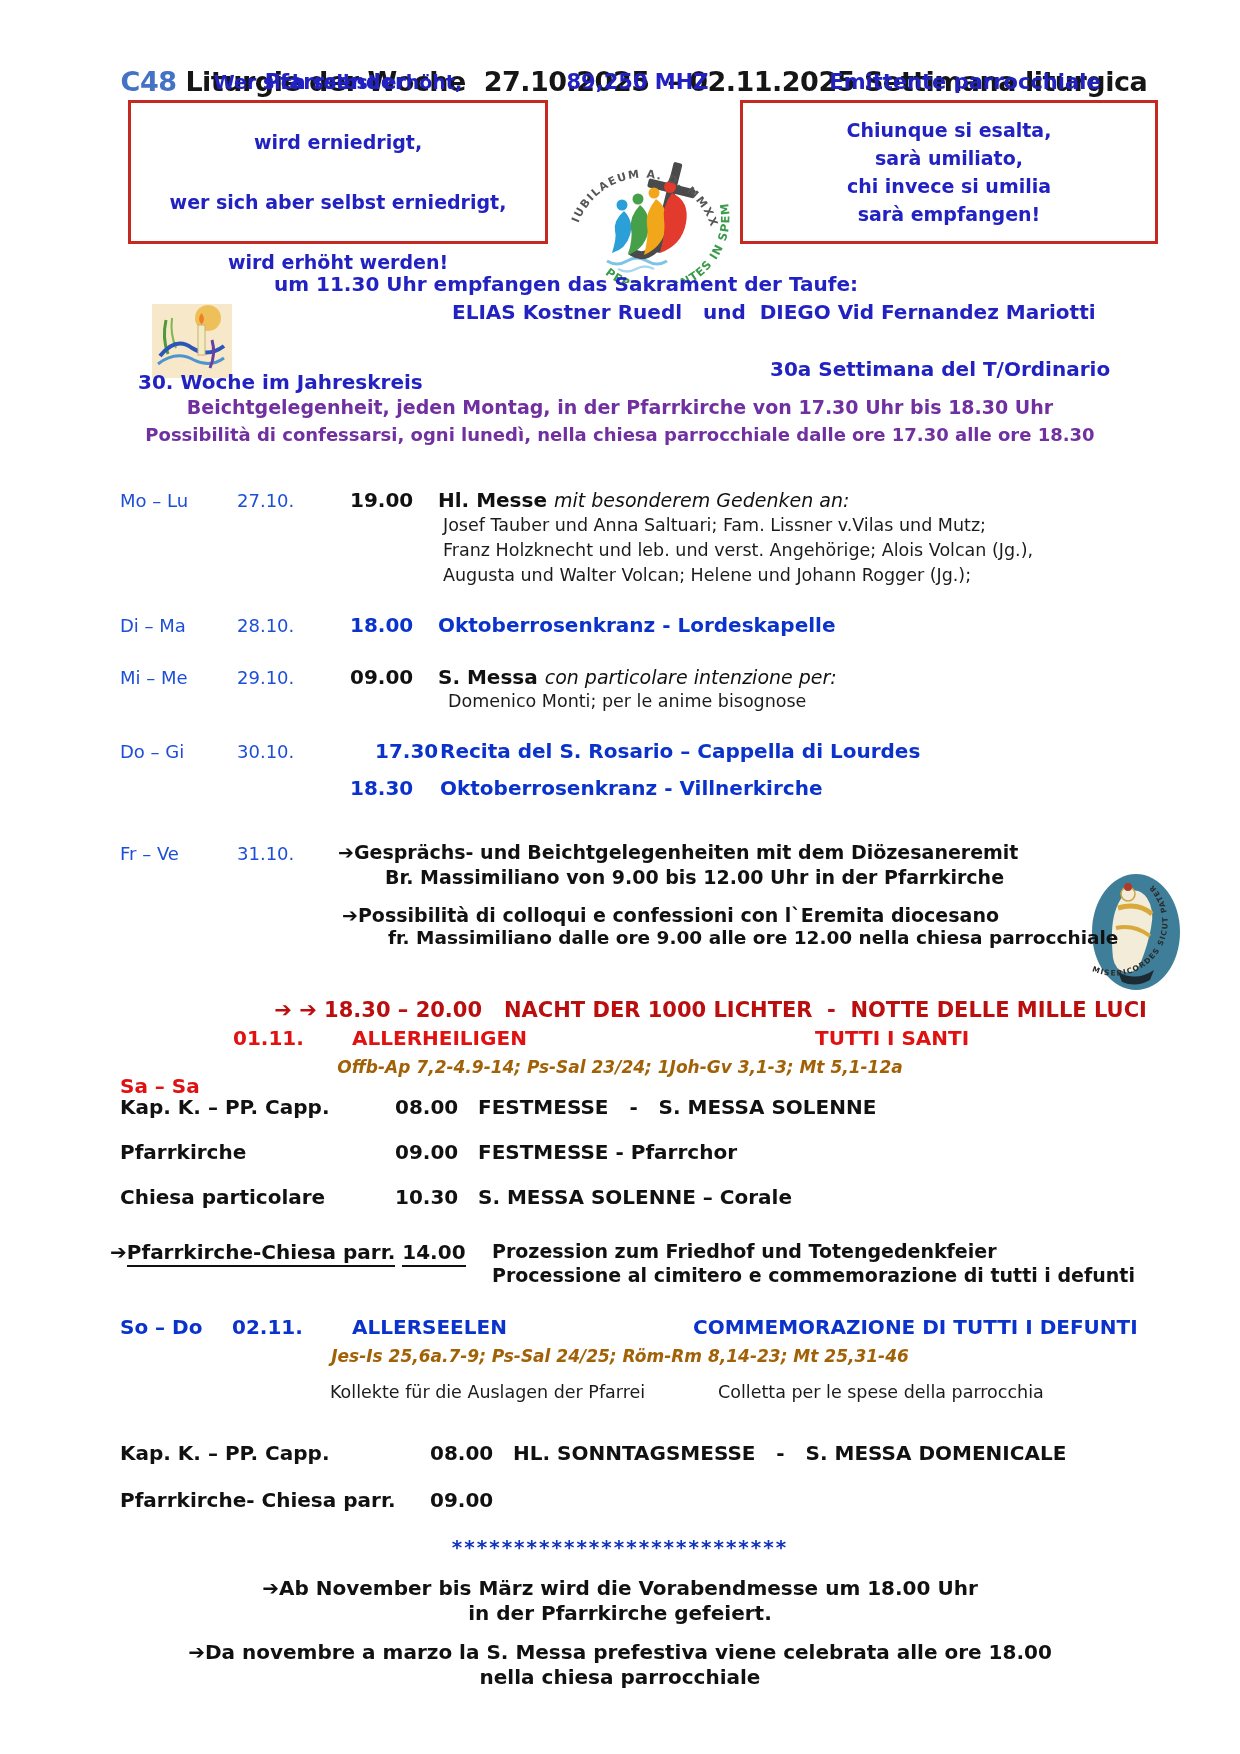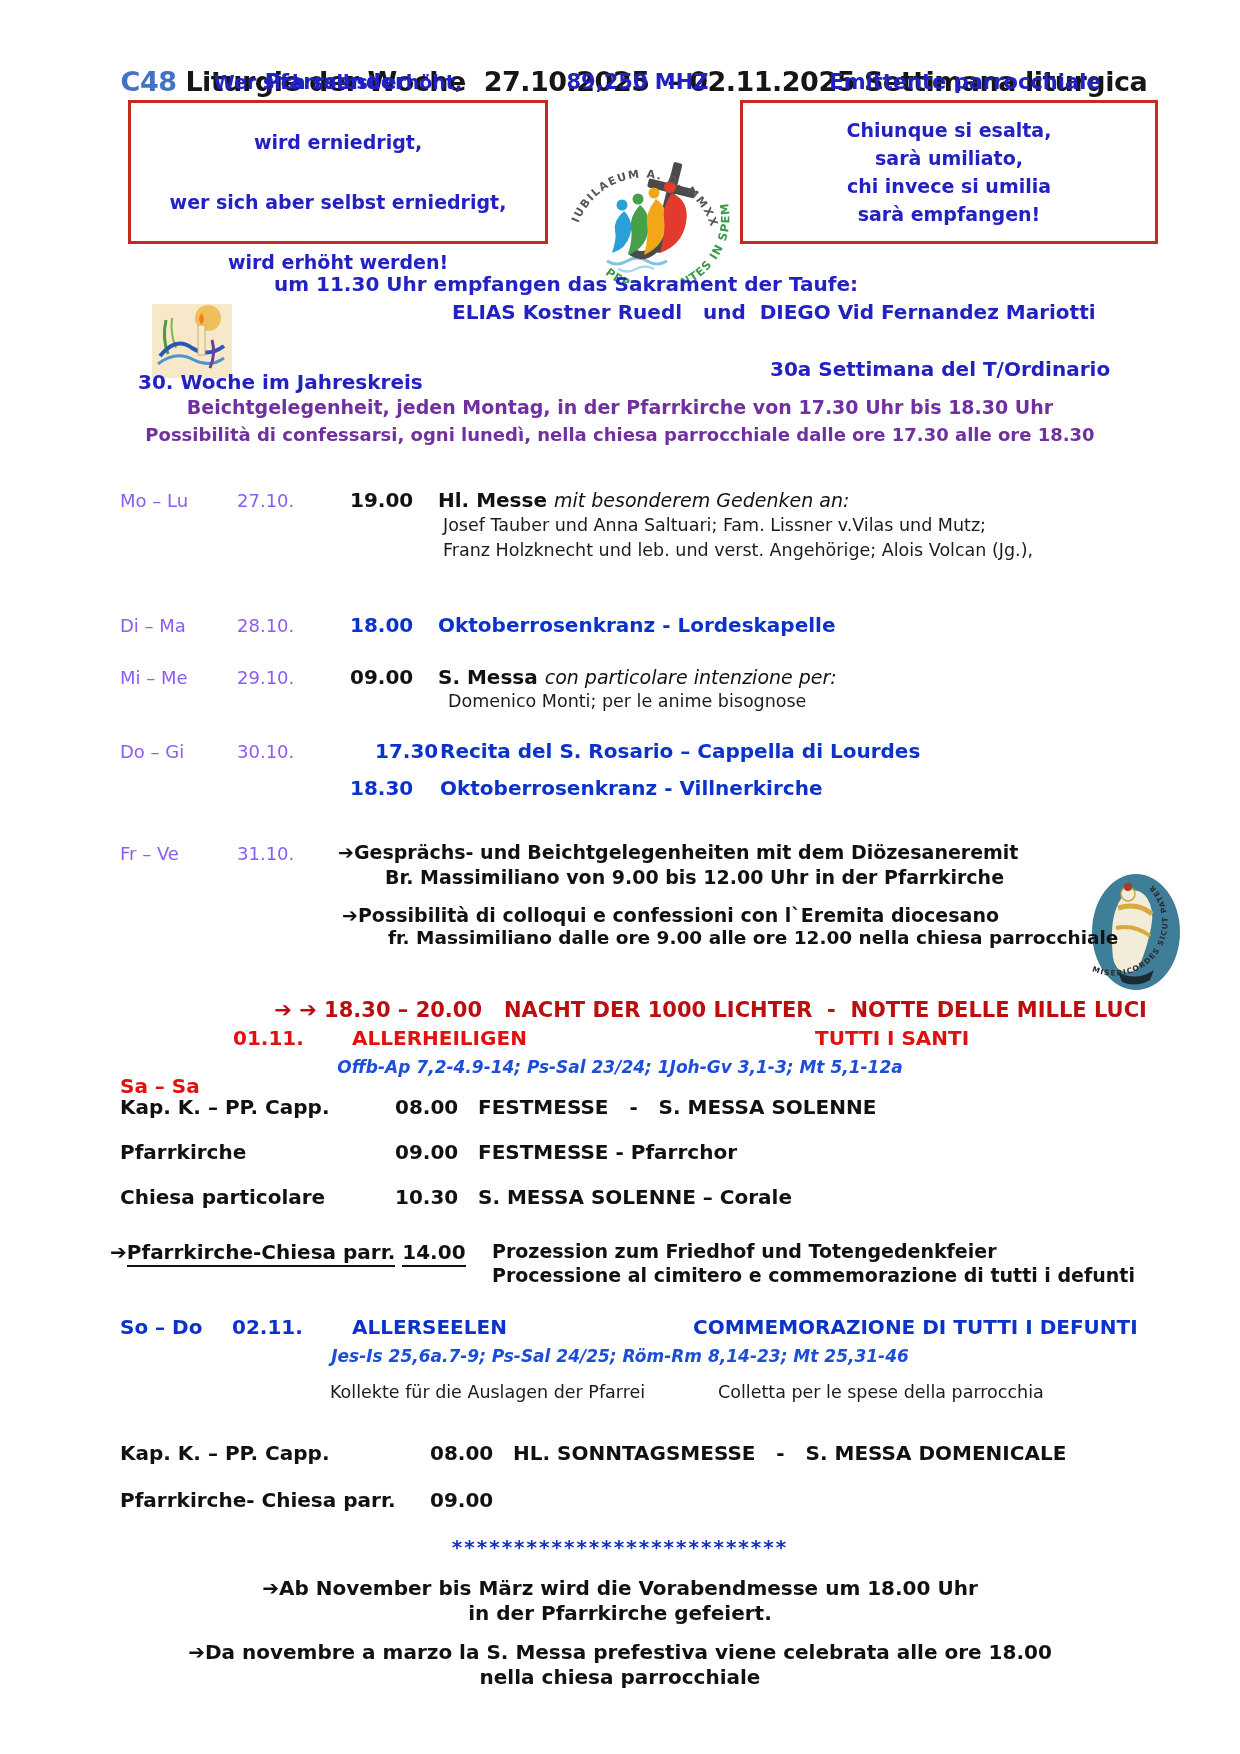--- a/index.html
+++ b/index.html
@@ -19,29 +19,29 @@
   .c48{color:#4472c4;}
   .title{top:34px; left:85px; font-size:27px; font-weight:bold; letter-spacing:-0.5px; color:#161616;}
   .subhead{top:70px; font-size:21px; font-weight:bold;}
   .quote-box{
     position:absolute; top:100px; height:138px; border:3px solid #c52a22;
     display:flex; flex-direction:column; justify-content:center; align-items:center;
     font-size:19px; font-weight:bold; line-height:28px; text-align:center;
   }
   .box-de{left:128px; width:414px;gap:32px;}
   .box-it{left:740px; width:412px;}
-  .day{font-size:18px; color:#8b5cf6;}
+  .day{font-size:18px; color:#1d4ed8;}
   .time-b{font-size:20px; font-weight:bold;}
   .ev{font-size:20px; font-weight:bold;}
   .intent{font-size:17.5px; color:#1b1b1b;}
   .note-i{font-size:19px; font-style:italic;}
   .uline{border-bottom:2.5px solid #111; padding-bottom:1px;}
   .arrow{font-weight:bold;}
   svg{display:block;}
-  .readings{font-size:17px; font-weight:bold; font-style:italic; color:#1d4ed8;}
+  .readings{font-size:17px; font-weight:bold; font-style:italic; color:#a16207;}
 </style>
 </head>
 <body>
 
 <div class="page">
 
   <div class="r title">
     <span class="c48">C48</span><span> </span><span>Liturgie der Woche  27.10.2025  – 02.11.2025 Settimana liturgica</span>
   </div>
 
@@ -118,20 +118,21 @@
   <div class="rc b purple" style="top:424px; font-size:18px;">Possibilità di confessarsi, ogni lunedì, nella chiesa parrocchiale dalle ore 17.30 alle ore 18.30</div>
 
   <div class="r" style="top:488px; left:0; width:1240px;">
     <span class="r day" style="left:120px; top:2px;">Mo – Lu</span>
     <span class="r day" style="left:237px; top:2px;">27.10.</span>
     <span class="r time-b" style="left:350px; top:0;">19.00</span>
     <span class="r" style="left:438px; top:0; font-size:20px;"><span class="b">Hl. Messe </span><span class="note-i">mit besonderem Gedenken an:</span></span>
   </div>
   <div class="r intent" style="left:443px; top:515px;">Josef Tauber und Anna Saltuari; Fam. Lissner v.Vilas und Mutz;</div>
   <div class="r intent" style="left:443px; top:540px;">Franz Holzknecht und leb. und verst. Angehörige; Alois Volcan (Jg.),</div>
+  <div class="r intent" style="left:443px; top:565px;">Augusta und Walter Volcan; Helene und Johann Rogger (Jg.);</div>
 
   <div class="r" style="top:613px; left:0; width:1240px;">
     <span class="r day" style="left:120px; top:2px;">Di – Ma</span>
     <span class="r day" style="left:237px; top:2px;">28.10.</span>
     <span class="r time-b vblue" style="left:350px; top:0;">18.00</span>
     <span class="r ev vblue" style="left:438px; top:0;">Oktoberrosenkranz - Lordeskapelle</span>
   </div>
 
   <div class="r" style="top:665px; left:0; width:1240px;">
     <span class="r day" style="left:120px; top:2px;">Mi – Me</span>

